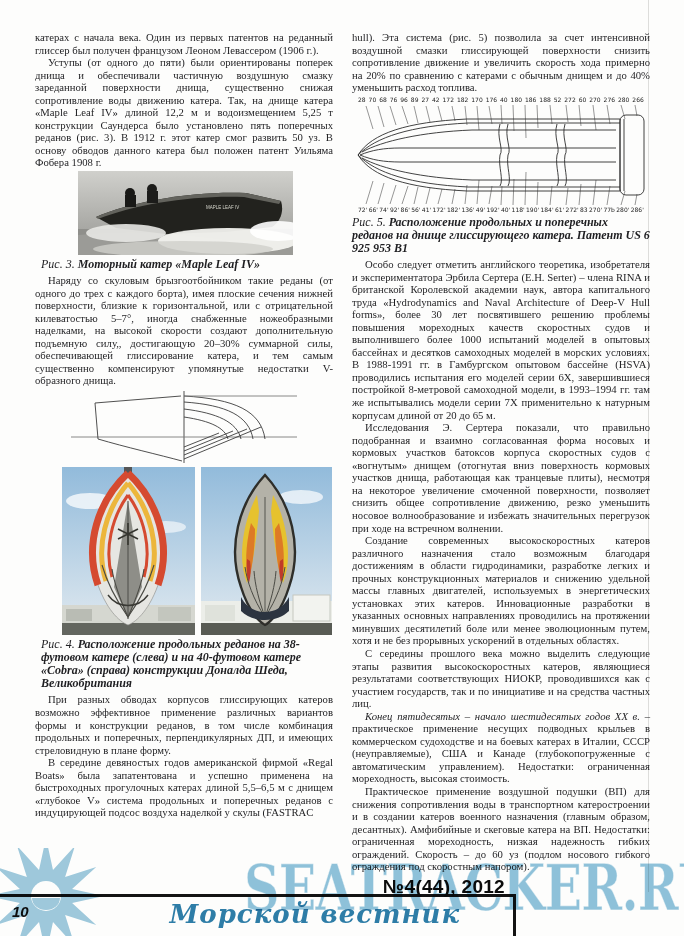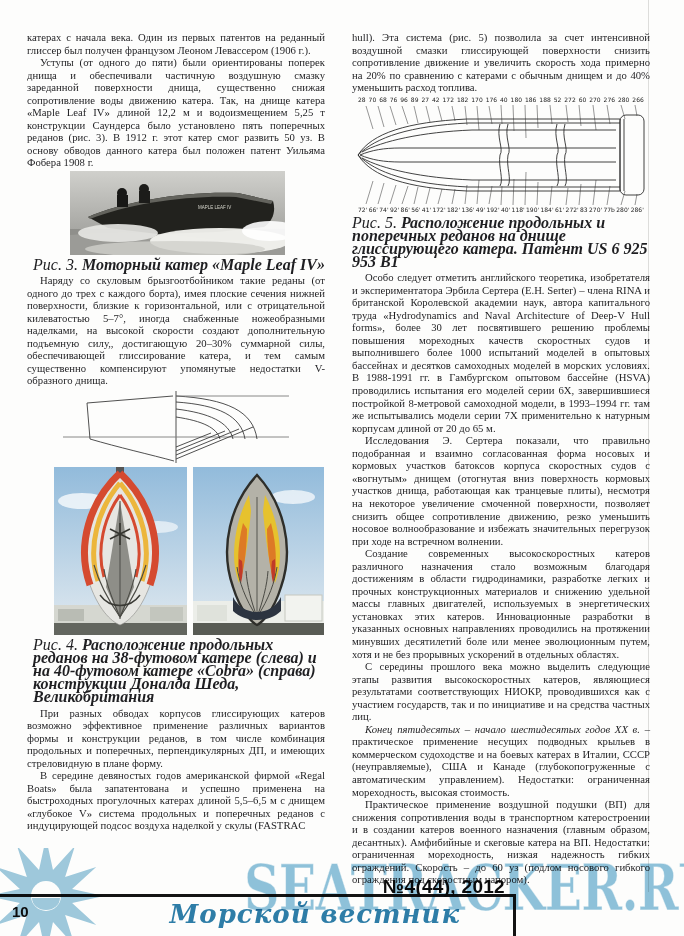--- a/index.html
+++ b/index.html
@@ -1,40 +1,40 @@
 <!DOCTYPE html>
 <html><head>
 <meta charset="utf-8">
 <style>
   html,body{margin:0;padding:0;background:#e9e9e9;}
   .page{position:relative;width:684px;height:936px;background:#fdfdfc;overflow:hidden;
         font-family:"Liberation Serif","DejaVu Serif",serif;color:#1f1f22;}
   .edge-line{position:absolute;left:648px;top:0;width:1px;height:892px;background:#dddddb;z-index:1;}
   .col{position:absolute;top:31px;width:298px;z-index:2;}
-  .col-left{left:27px;}
+  .col-left{left:35px;}
   .col-right{left:352px;}
   .para{margin:0;font-size:10.7px;line-height:12.55px;text-align:justify;text-indent:13px;}
   .para.no-indent{text-indent:0;}
   .para-lead{font-style:italic;}
-  .caption{margin:3px 0 3px 6px;font-size:16px;line-height:13.1px;text-align:left;}
+  .caption{margin:3px 0 3px 6px;font-size:12px;line-height:13.1px;text-align:left;}
   .cap-label{font-style:italic;}
   .cap-text{font-style:italic;font-weight:bold;}
   .figwrap{margin:2px 0 1px 0;}
   .fig3-photo{display:block;margin:2px 0 0 43px;}
   .bodyplan{display:block;margin:2px auto 0 auto;}
   .fig4-photos{display:flex;gap:6px;margin:2px 0 0 27px;}
   .fig5-wrap{margin-top:3px;}
   .fig5-labels{display:flex;justify-content:space-between;font-size:6px;line-height:6px;
                font-family:"DejaVu Sans",sans-serif;color:#222;padding:0 6px;}
   .fig5-svg{display:block;margin:0;}
   
   .footer-rule{position:absolute;left:0;top:894px;width:516px;height:3px;background:#131313;z-index:3;}
   .footer-divider{position:absolute;left:513px;top:894px;width:3px;height:42px;background:#131313;z-index:3;}
   .page-number{position:absolute;left:12px;top:903px;font-family:"Liberation Sans",sans-serif;
-               font-weight:bold;font-size:15px;color:#0d0d0d;z-index:7;}
+               font-weight:bold;font-size:15px;color:#0d0d0d;z-index:7;font-style:italic;}
   .journal-name{position:absolute;left:140px;top:899px;width:320px;text-align:right;
                 font-family:"DejaVu Serif",serif;font-style:italic;font-weight:bold;font-size:26px;
                 color:#2e7da7;z-index:4;letter-spacing:1px;}
   .issue{position:absolute;left:325px;top:876px;width:180px;text-align:right;
          font-family:"Liberation Sans",sans-serif;font-weight:bold;font-size:19px;color:#0b0b0b;
          z-index:4;letter-spacing:.3px;}
   
   .watermark{position:absolute;left:244px;top:856px;z-index:6;font-family:"DejaVu Serif",serif;
              font-weight:700;font-size:64px;line-height:1;color:#8fc3dc;letter-spacing:-1px;
              transform:scaleX(.77);transform-origin:left top;mix-blend-mode:multiply;

